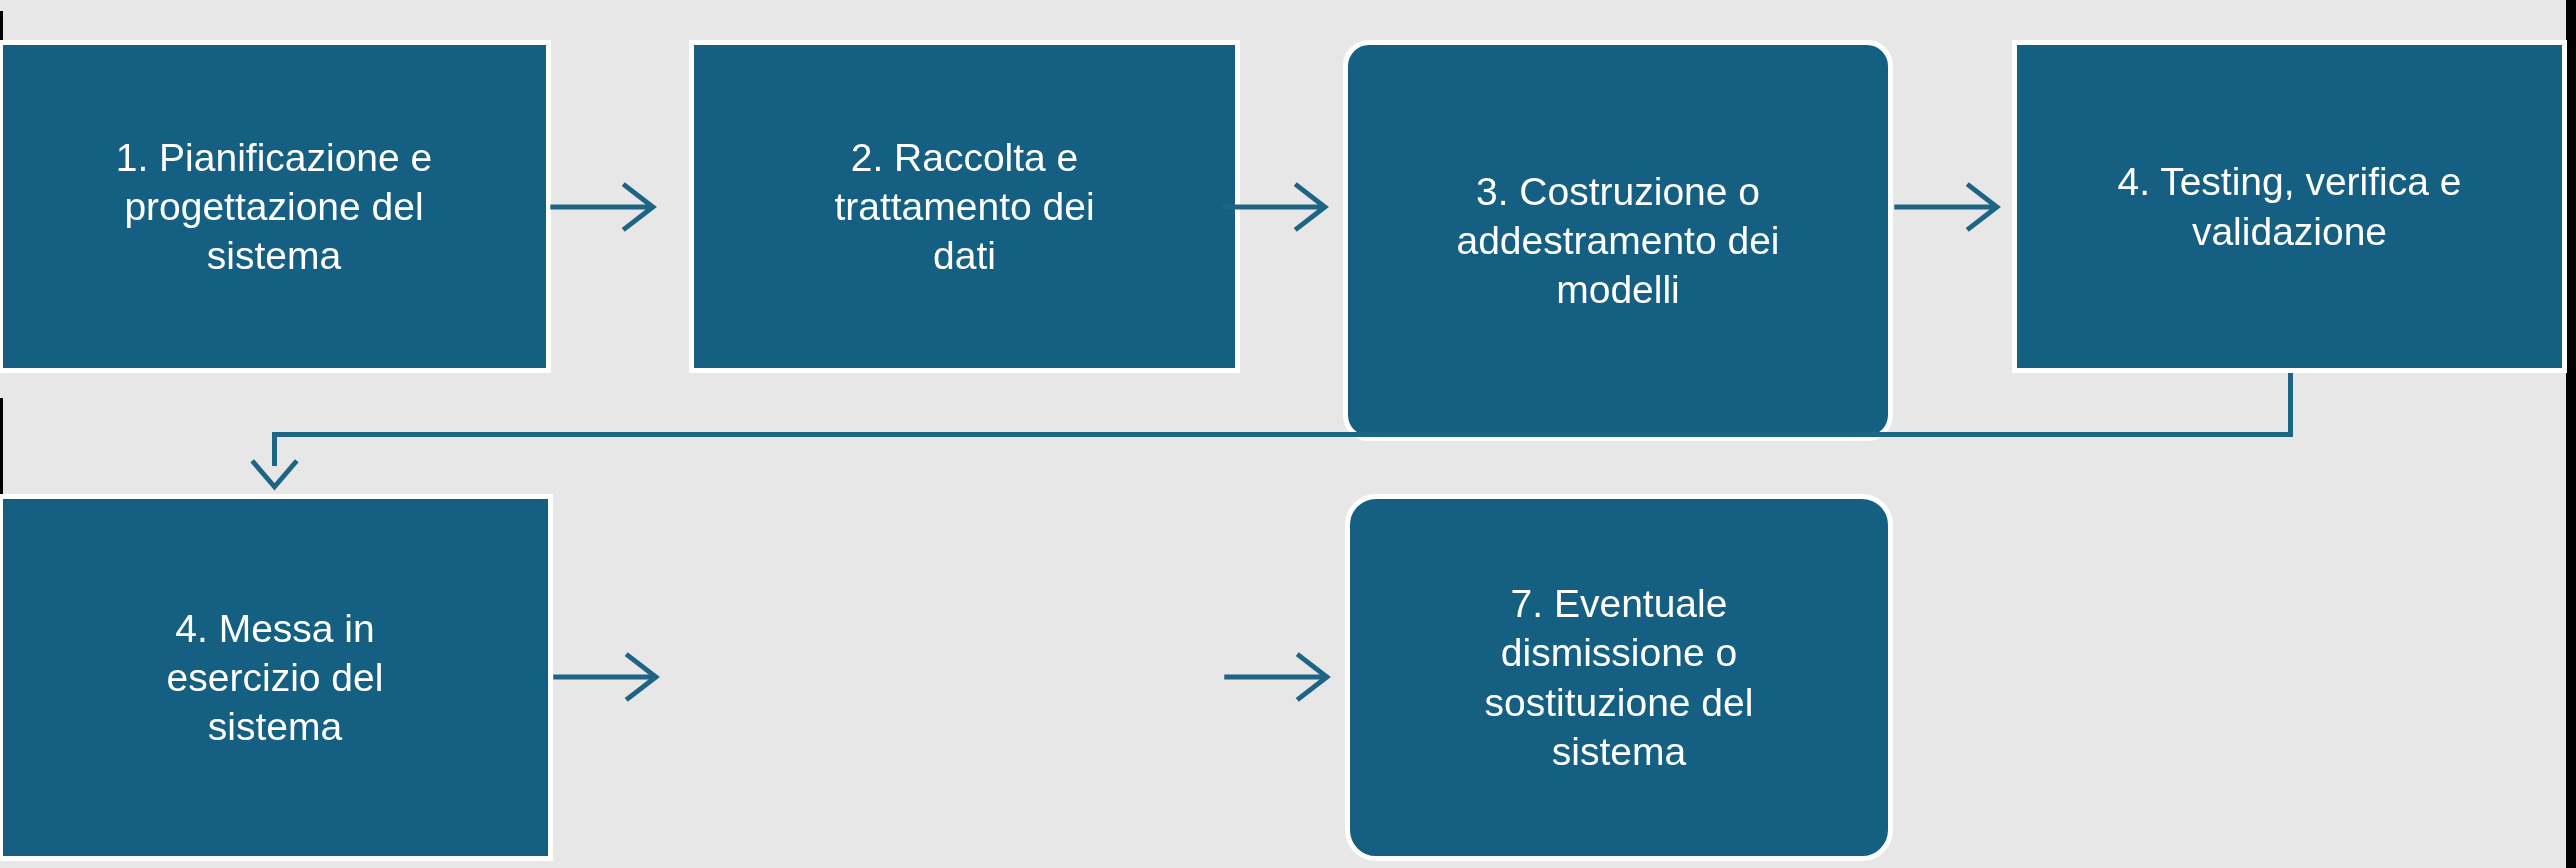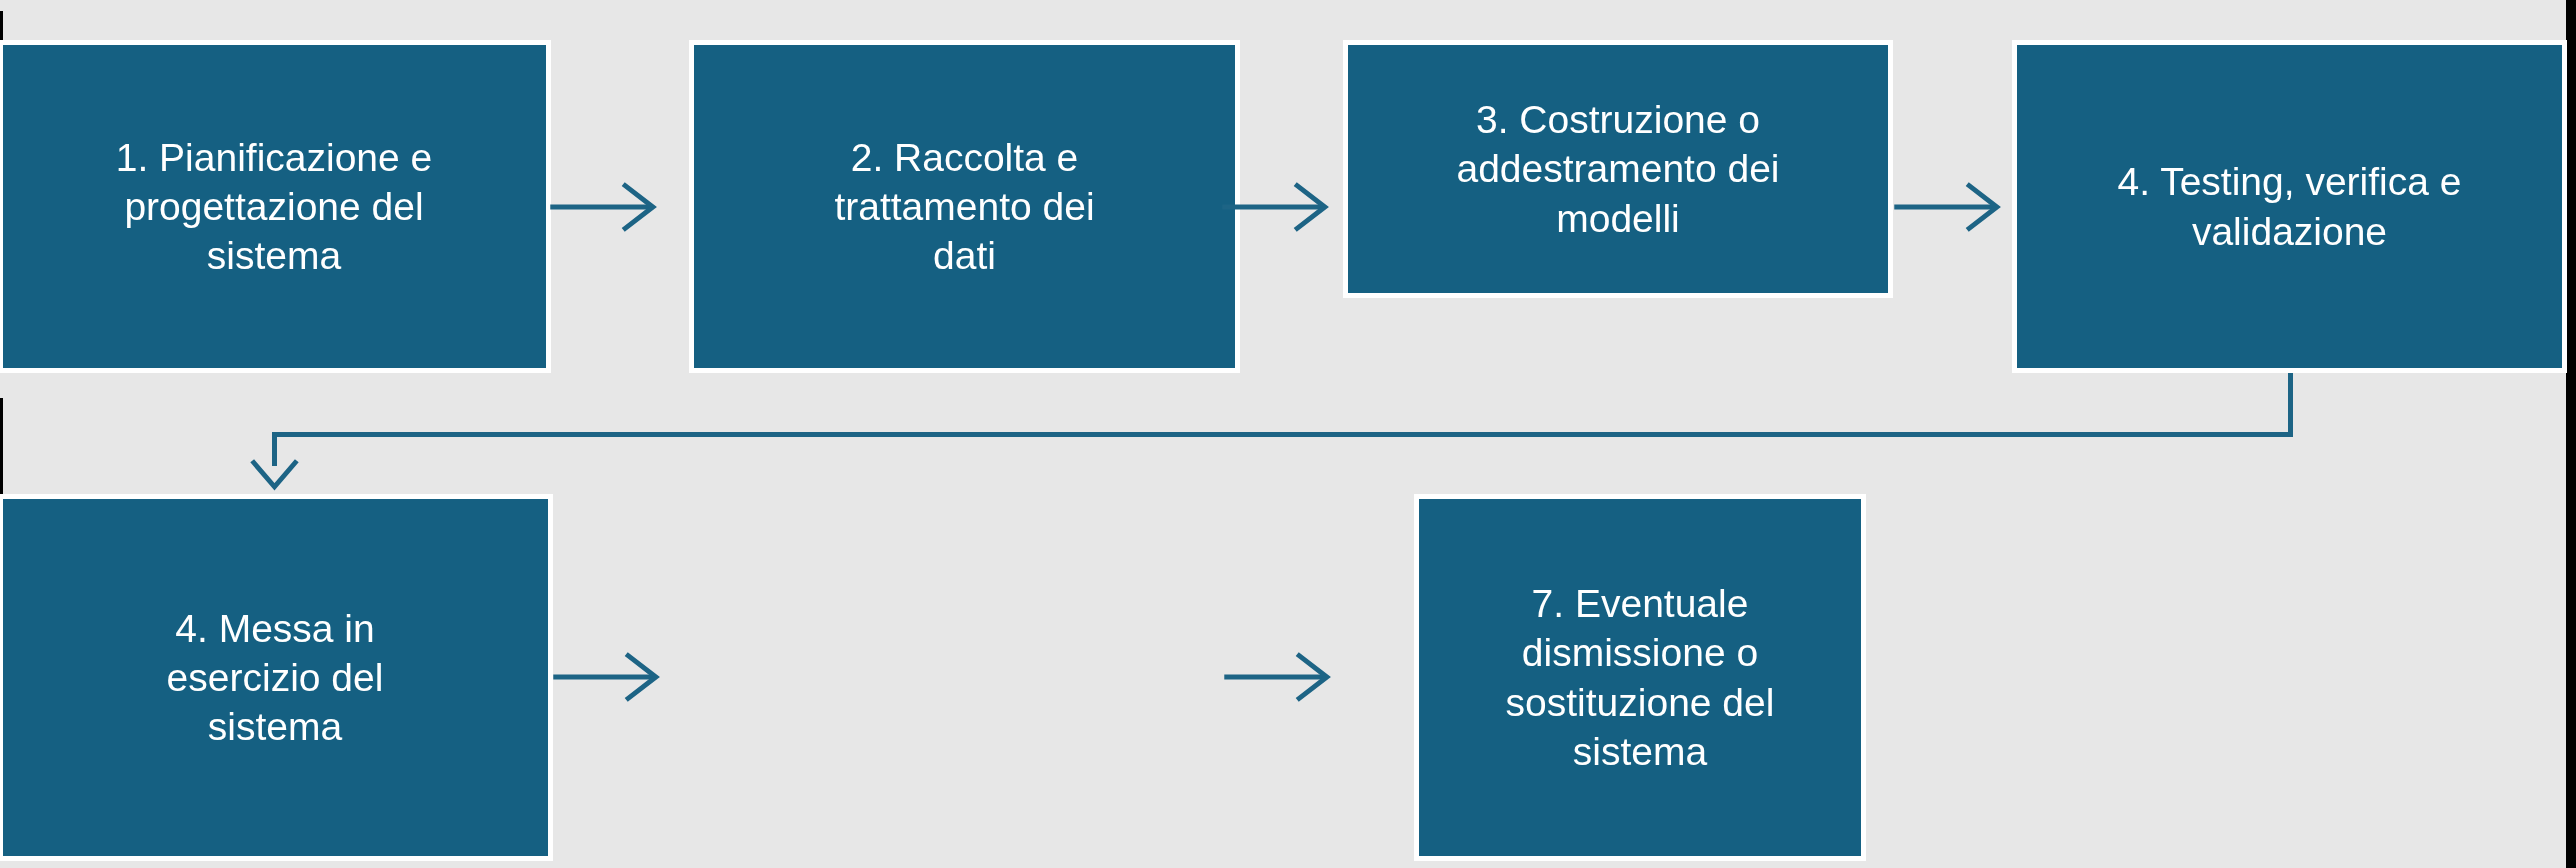--- a/index.html
+++ b/index.html
@@ -29,26 +29,26 @@
     color:var(--text);
     font-size:39px;
     line-height:1.26;
     text-align:center;
     white-space:pre-line;
     padding:0 12.4px;
   }
   
   .b1{left:-2.5px;top:40px;width:553px;height:333px;}
   .b2{left:670px;top:40px;width:551px;height:333px;margin-left:19px;}
-  .b3{left:1343px;top:40px;width:550px;height:258px;}
+  .b3{left:1343px;top:40px;width:550px;height:401px;border-radius:26px;}
   .b4{left:2012px;top:40px;width:555px;height:333px;align-items:center;}
   
   .b5{left:-2.5px;top:494px;width:555px;height:367px;}
   .b6{left:672px;top:494px;width:552px;height:367px;}
-  .b7{left:1414px;top:494px;width:452px;height:367px;}
+  .b7{left:1345px;top:494px;width:548px;height:367px;border-radius:31px;}
 
   .arrow{position:absolute;overflow:visible;}
   .arrow svg{display:block;}
   .arrow line,.arrow polyline{
     stroke:var(--connector);
     stroke-width:8;
     fill:none;
   }
   .a12{left:550px;top:173px;}
   .a23{left:1222px;top:173px;}

